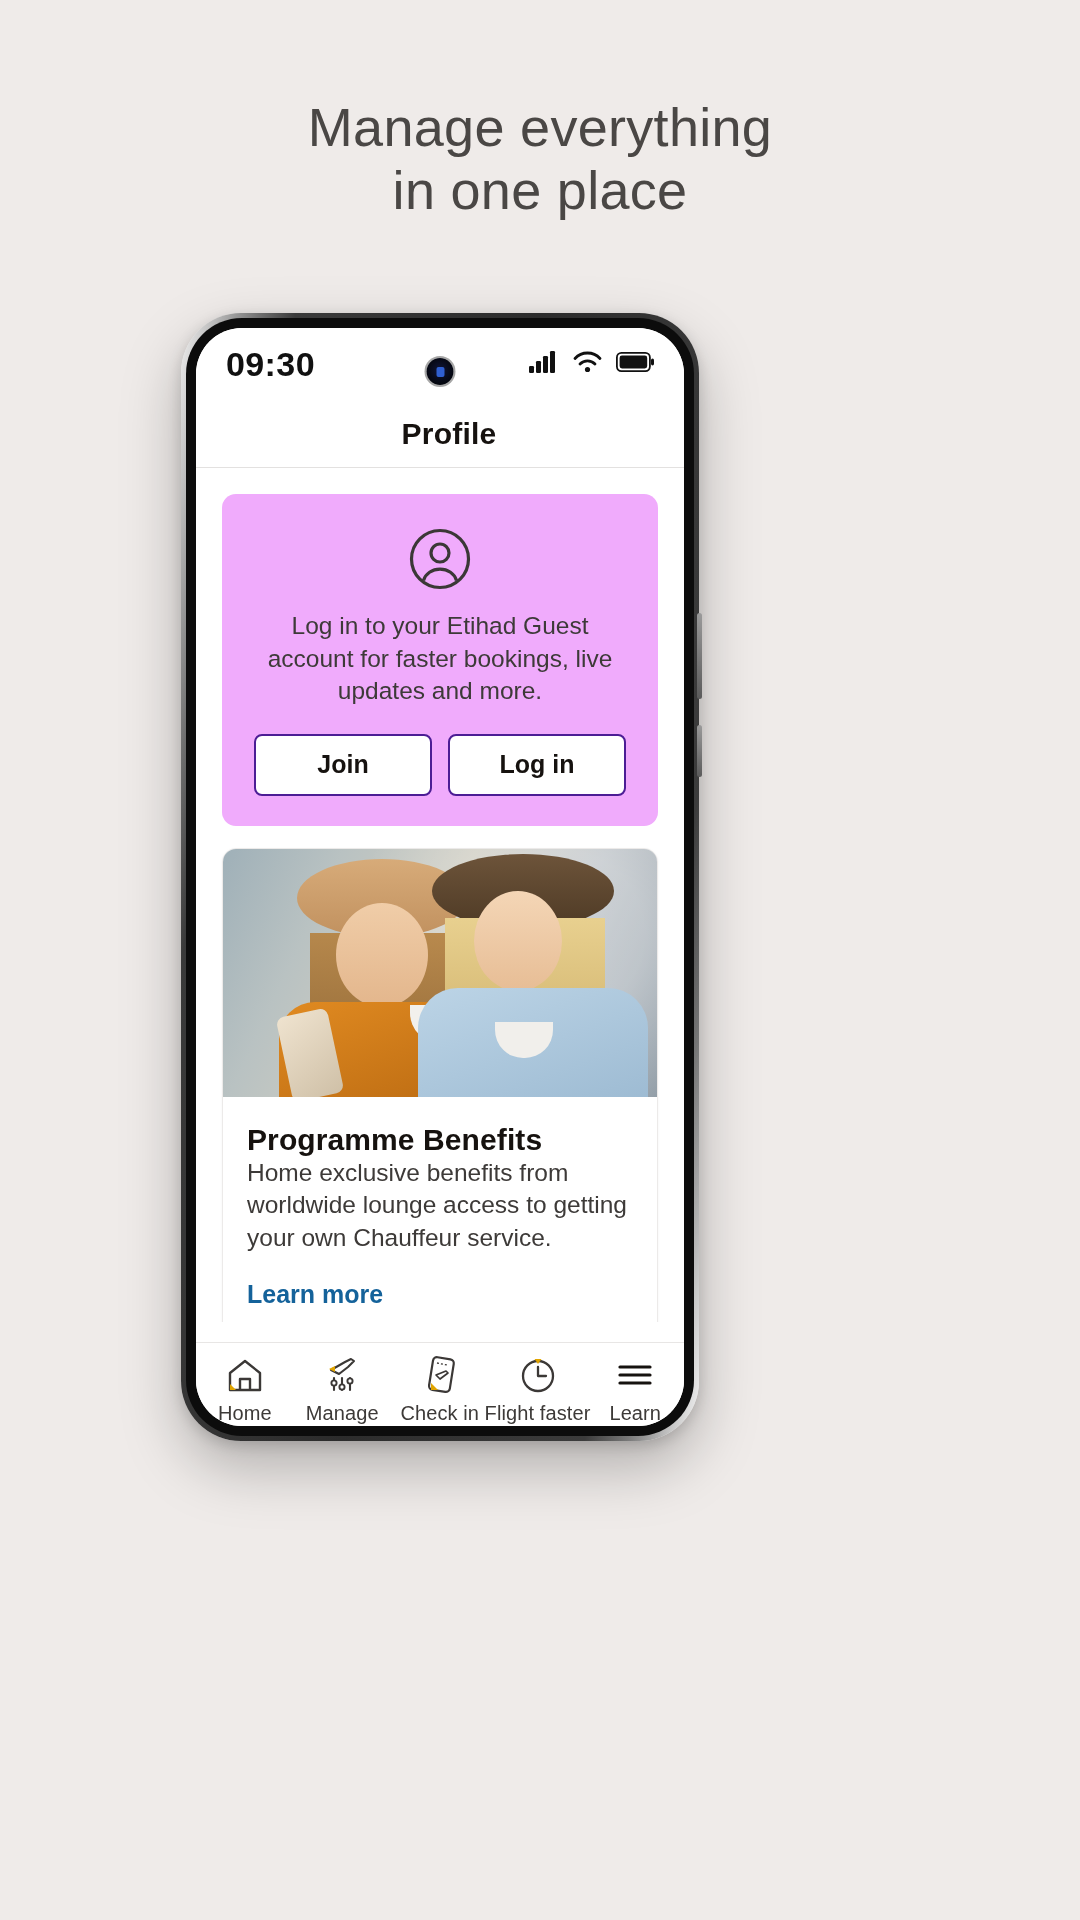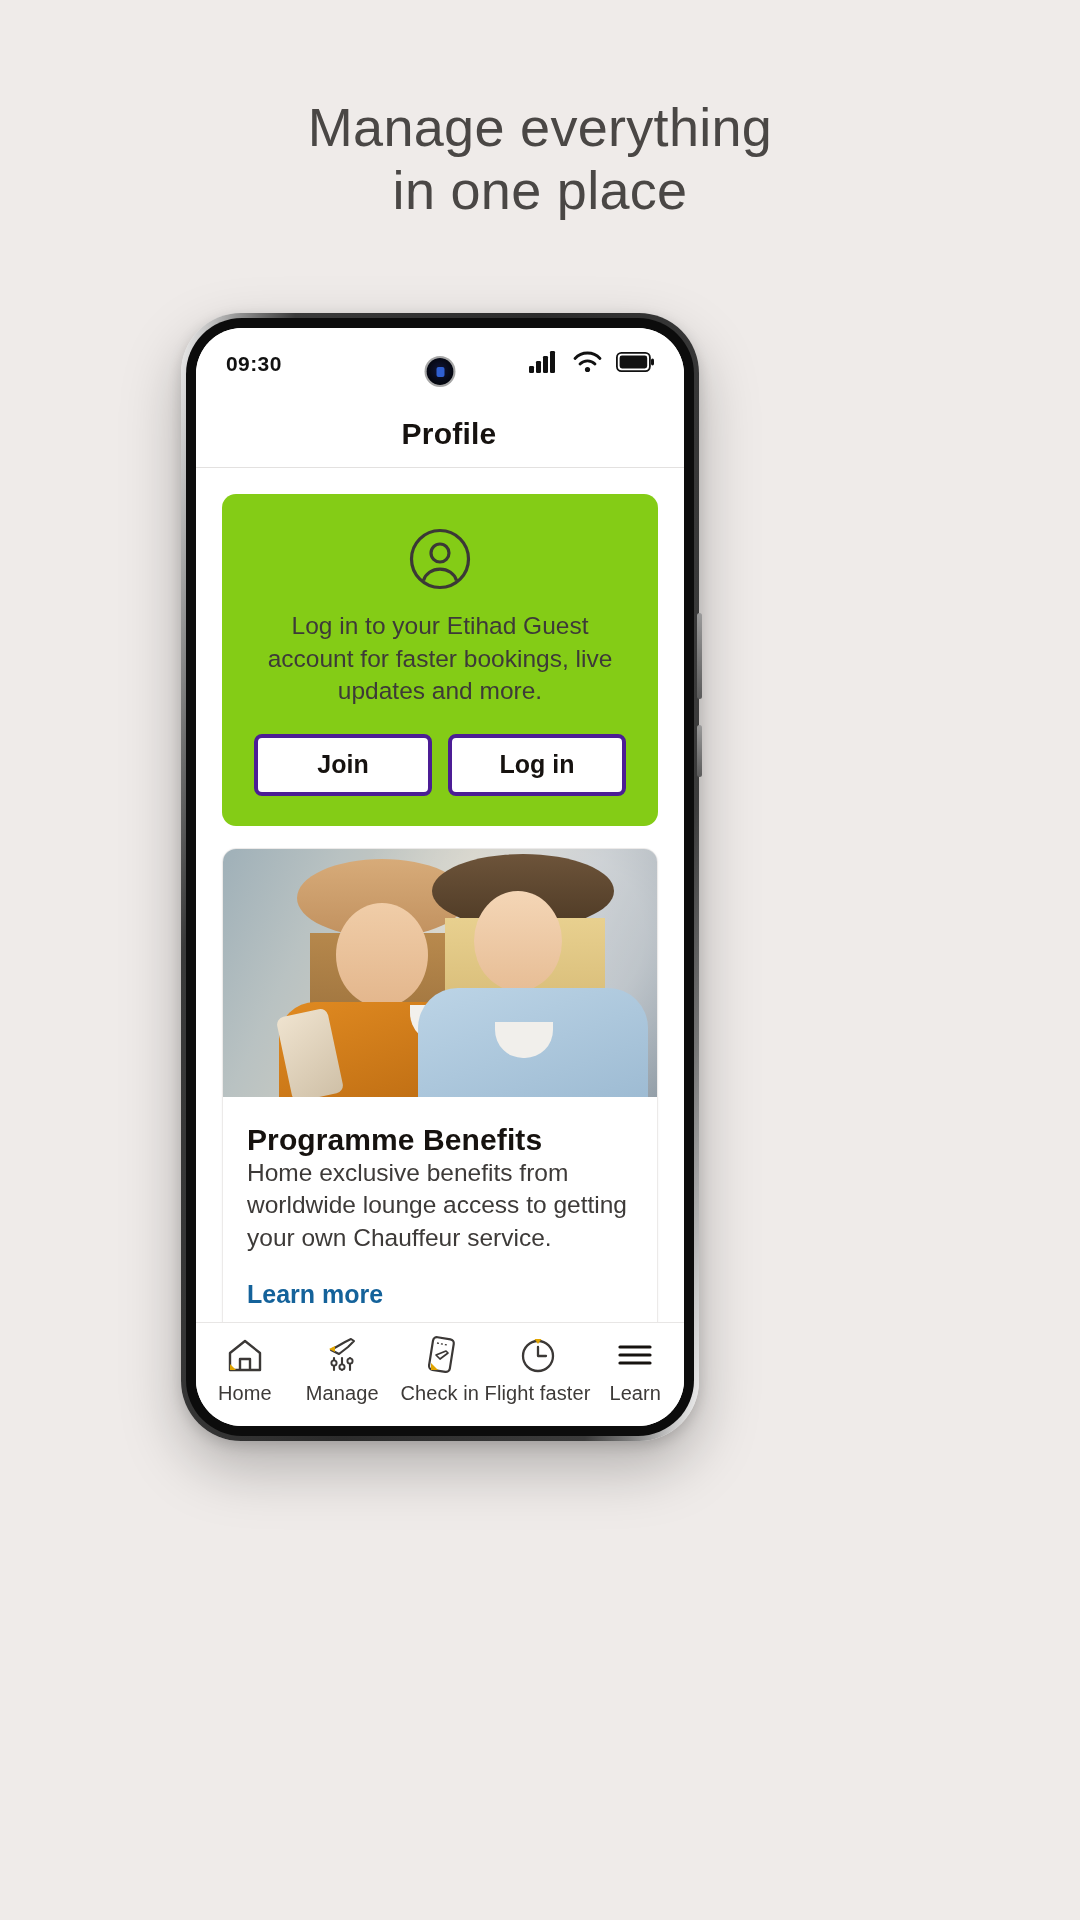--- a/index.html
+++ b/index.html
@@ -56,21 +56,21 @@
   }
 
   
   .statusbar{
     position:relative; height:72px;
     display:flex; align-items:center;
     padding:0 30px;
     background:#fff;
   }
   .status-time{
-    font-size:21px; font-weight:700; color:#111; letter-spacing:.4px;
+    font-size:34px; font-weight:700; color:#111; letter-spacing:.4px;
   }
   .status-right{
     margin-left:auto; display:flex; align-items:center; gap:14px;
   }
   .punch-hole{
     position:absolute; left:50%; top:30px; transform:translateX(-50%);
     width:27px; height:27px; border-radius:50%;
     background:radial-gradient(circle at 50% 45%, #10163a 0%, #070a18 52%, #000 100%);
     box-shadow:0 0 0 2px rgba(0,0,0,.35);
   }
@@ -96,36 +96,36 @@
   
   .app-body{
     background:#fff;
     padding:26px 26px 0 26px;
     height:calc(100% - 72px - 68px - 104px);
     overflow:hidden;
   }
 
   
   .login-card{
-    background:#84cc16;
+    background:#f0abfc;
     border-radius:14px;
     padding:34px 24px 30px;
     text-align:center;
   }
   .avatar-icon{ display:block; margin:0 auto 16px; }
   .login-copy{
     font-size:24.5px; line-height:1.33; color:#3d3a38;
     margin-bottom:26px;
   }
   .login-actions{
     display:flex; justify-content:center; gap:16px;
   }
   .auth-btn{
     min-width:178px; height:62px;
-    border:4px solid #4c1d95; border-radius:8px;
+    border:2px solid #4c1d95; border-radius:8px;
     background:#fff; color:#16120f;
     font-family:"Liberation Sans", sans-serif;
     font-size:25px; font-weight:700;
     cursor:pointer;
   }
 
   
   .benefit-card{
     margin-top:22px;
     background:#fff;
@@ -213,21 +213,21 @@
   .learn-more{
     display:inline-flex; align-items:center; gap:11px;
     font-size:25px; font-weight:700; color:#14629a;
     cursor:pointer;
     flex-direction:column;
   }
   .learn-more .chev{ font-size:27px; line-height:1; }
 
   
   .bottom-nav{
-    position:absolute; left:0; right:0; bottom:0; height:104px;
+    position:absolute; left:0; right:0; bottom:0; height:84px;
     background:#fff;
     border-top:1px solid #e8e6e5;
     display:flex; align-items:flex-start; justify-content:space-around;
     padding-top:11px;
   }
   .nav-item{
     display:flex; flex-direction:column; align-items:center; gap:6px;
     width:98px; cursor:pointer;
   }
   .nav-icon{ height:42px; display:flex; align-items:center; justify-content:center; }

